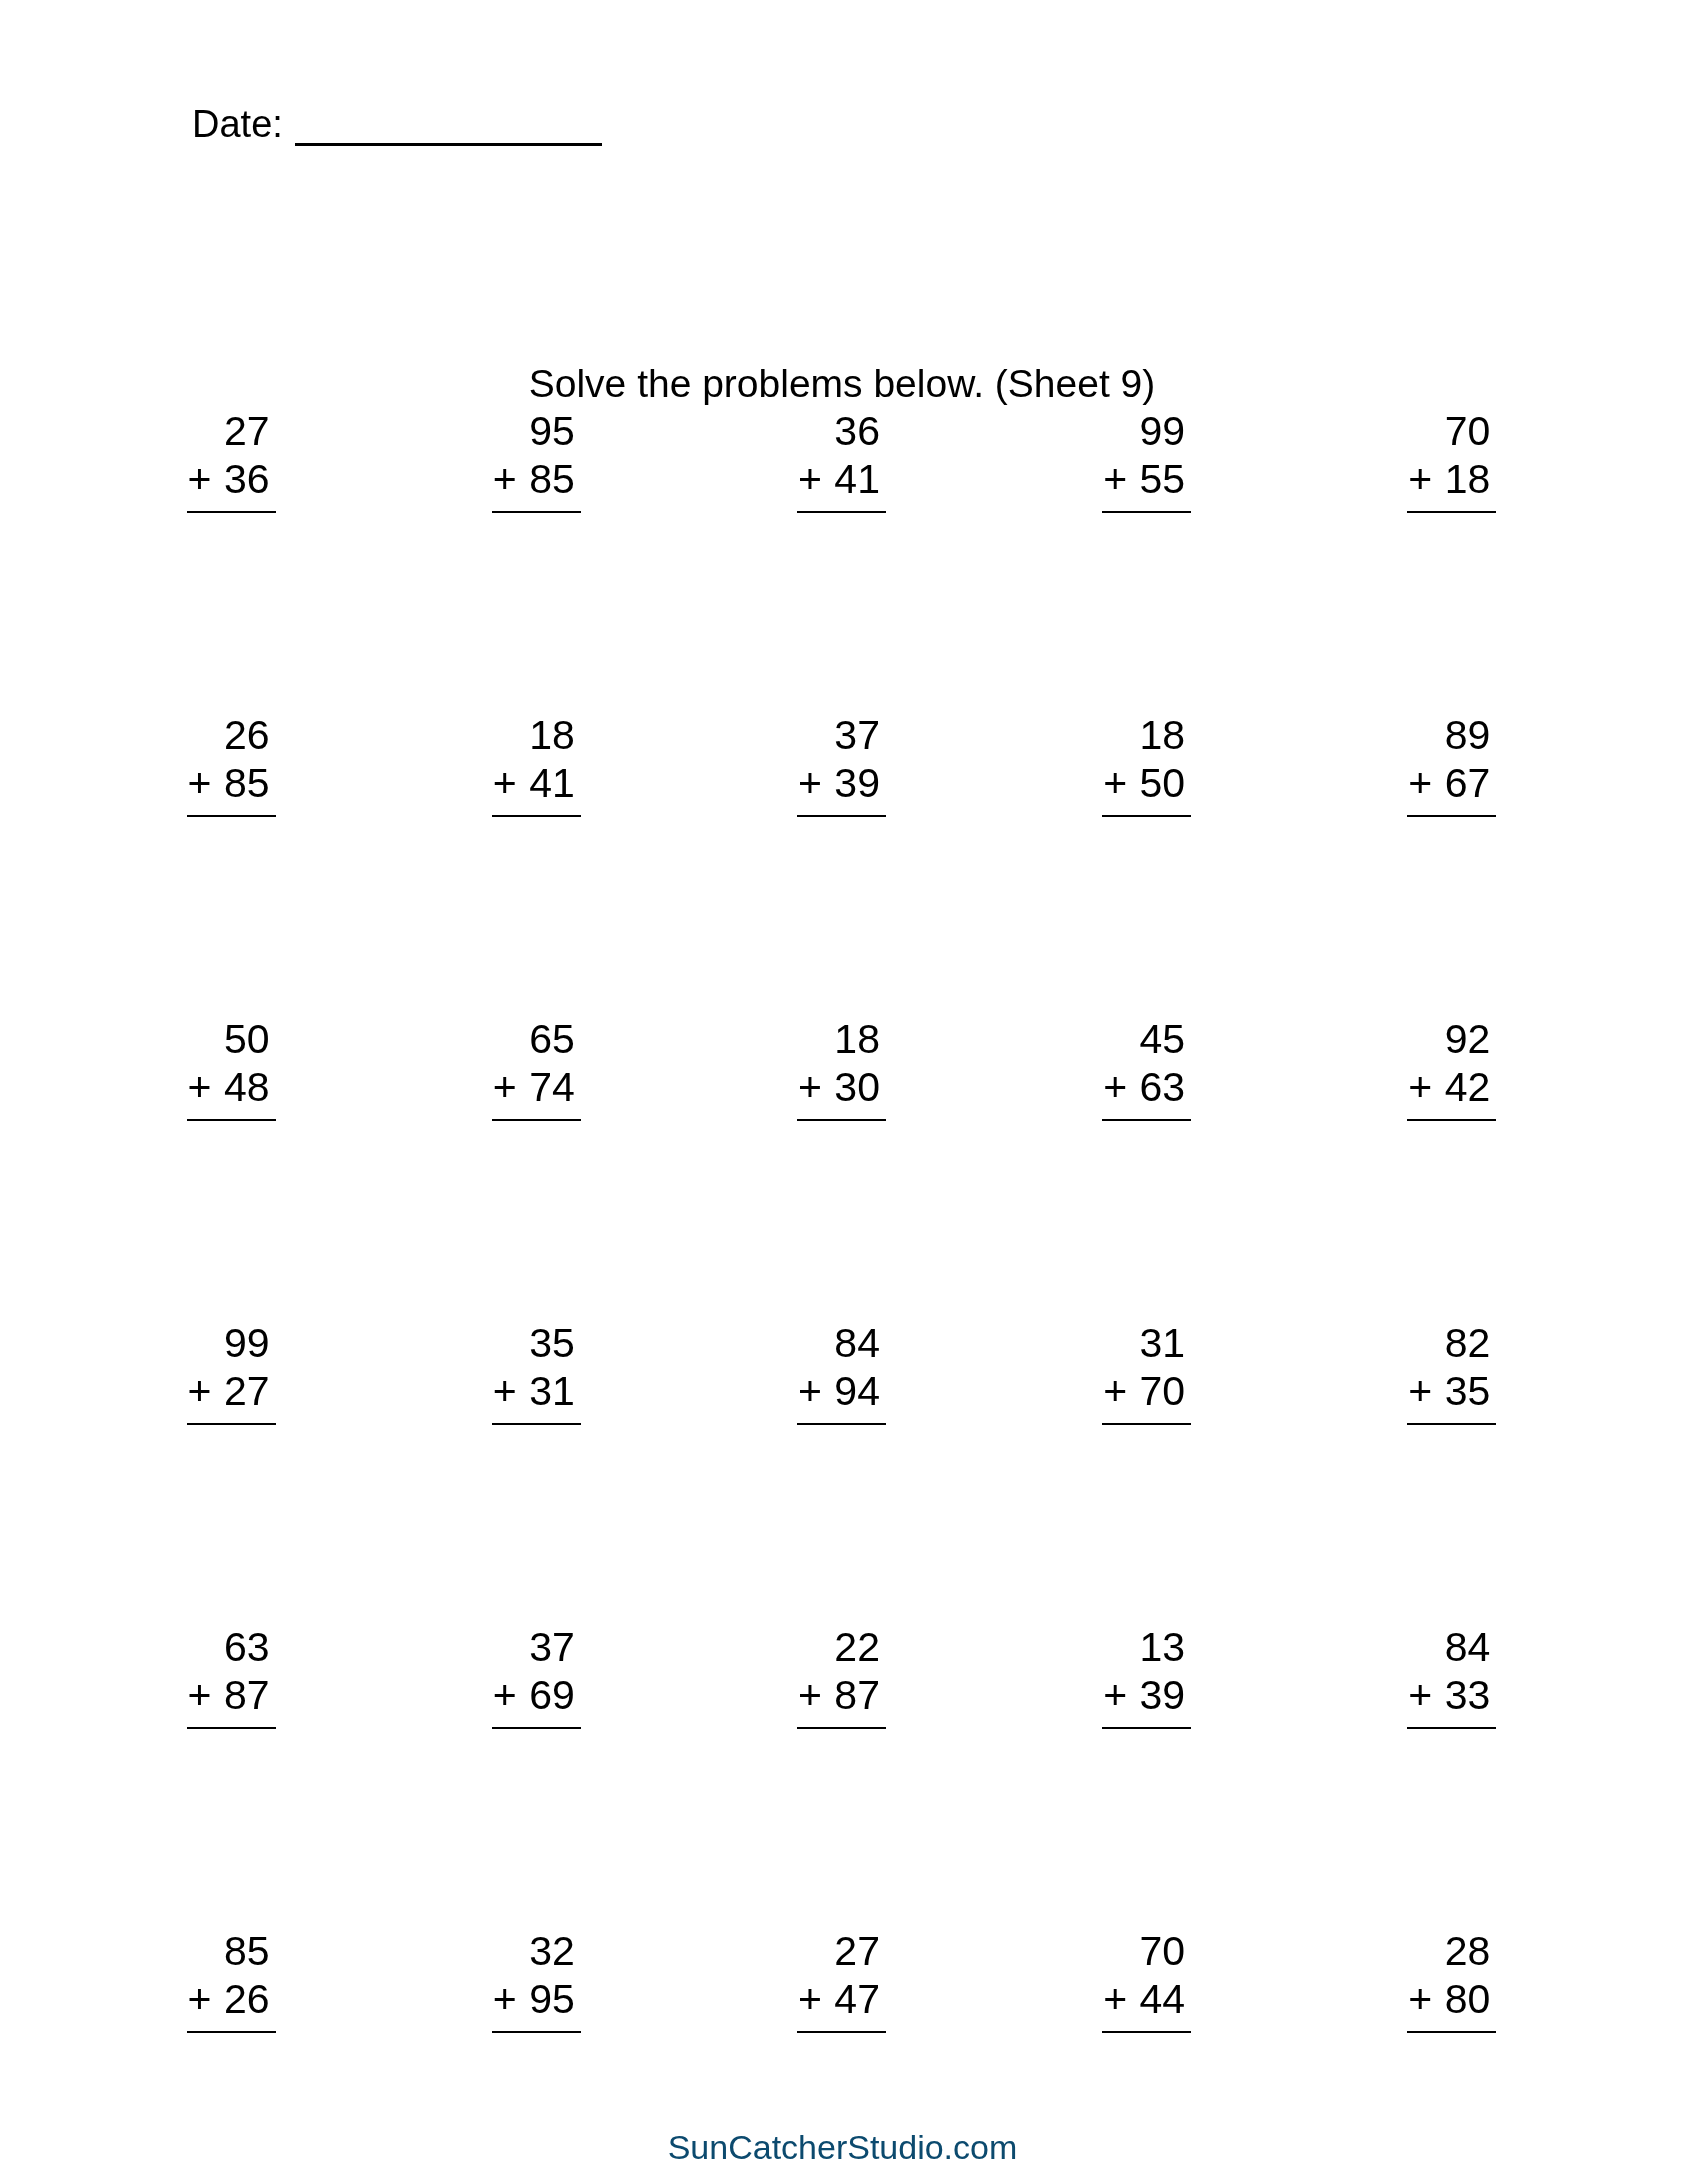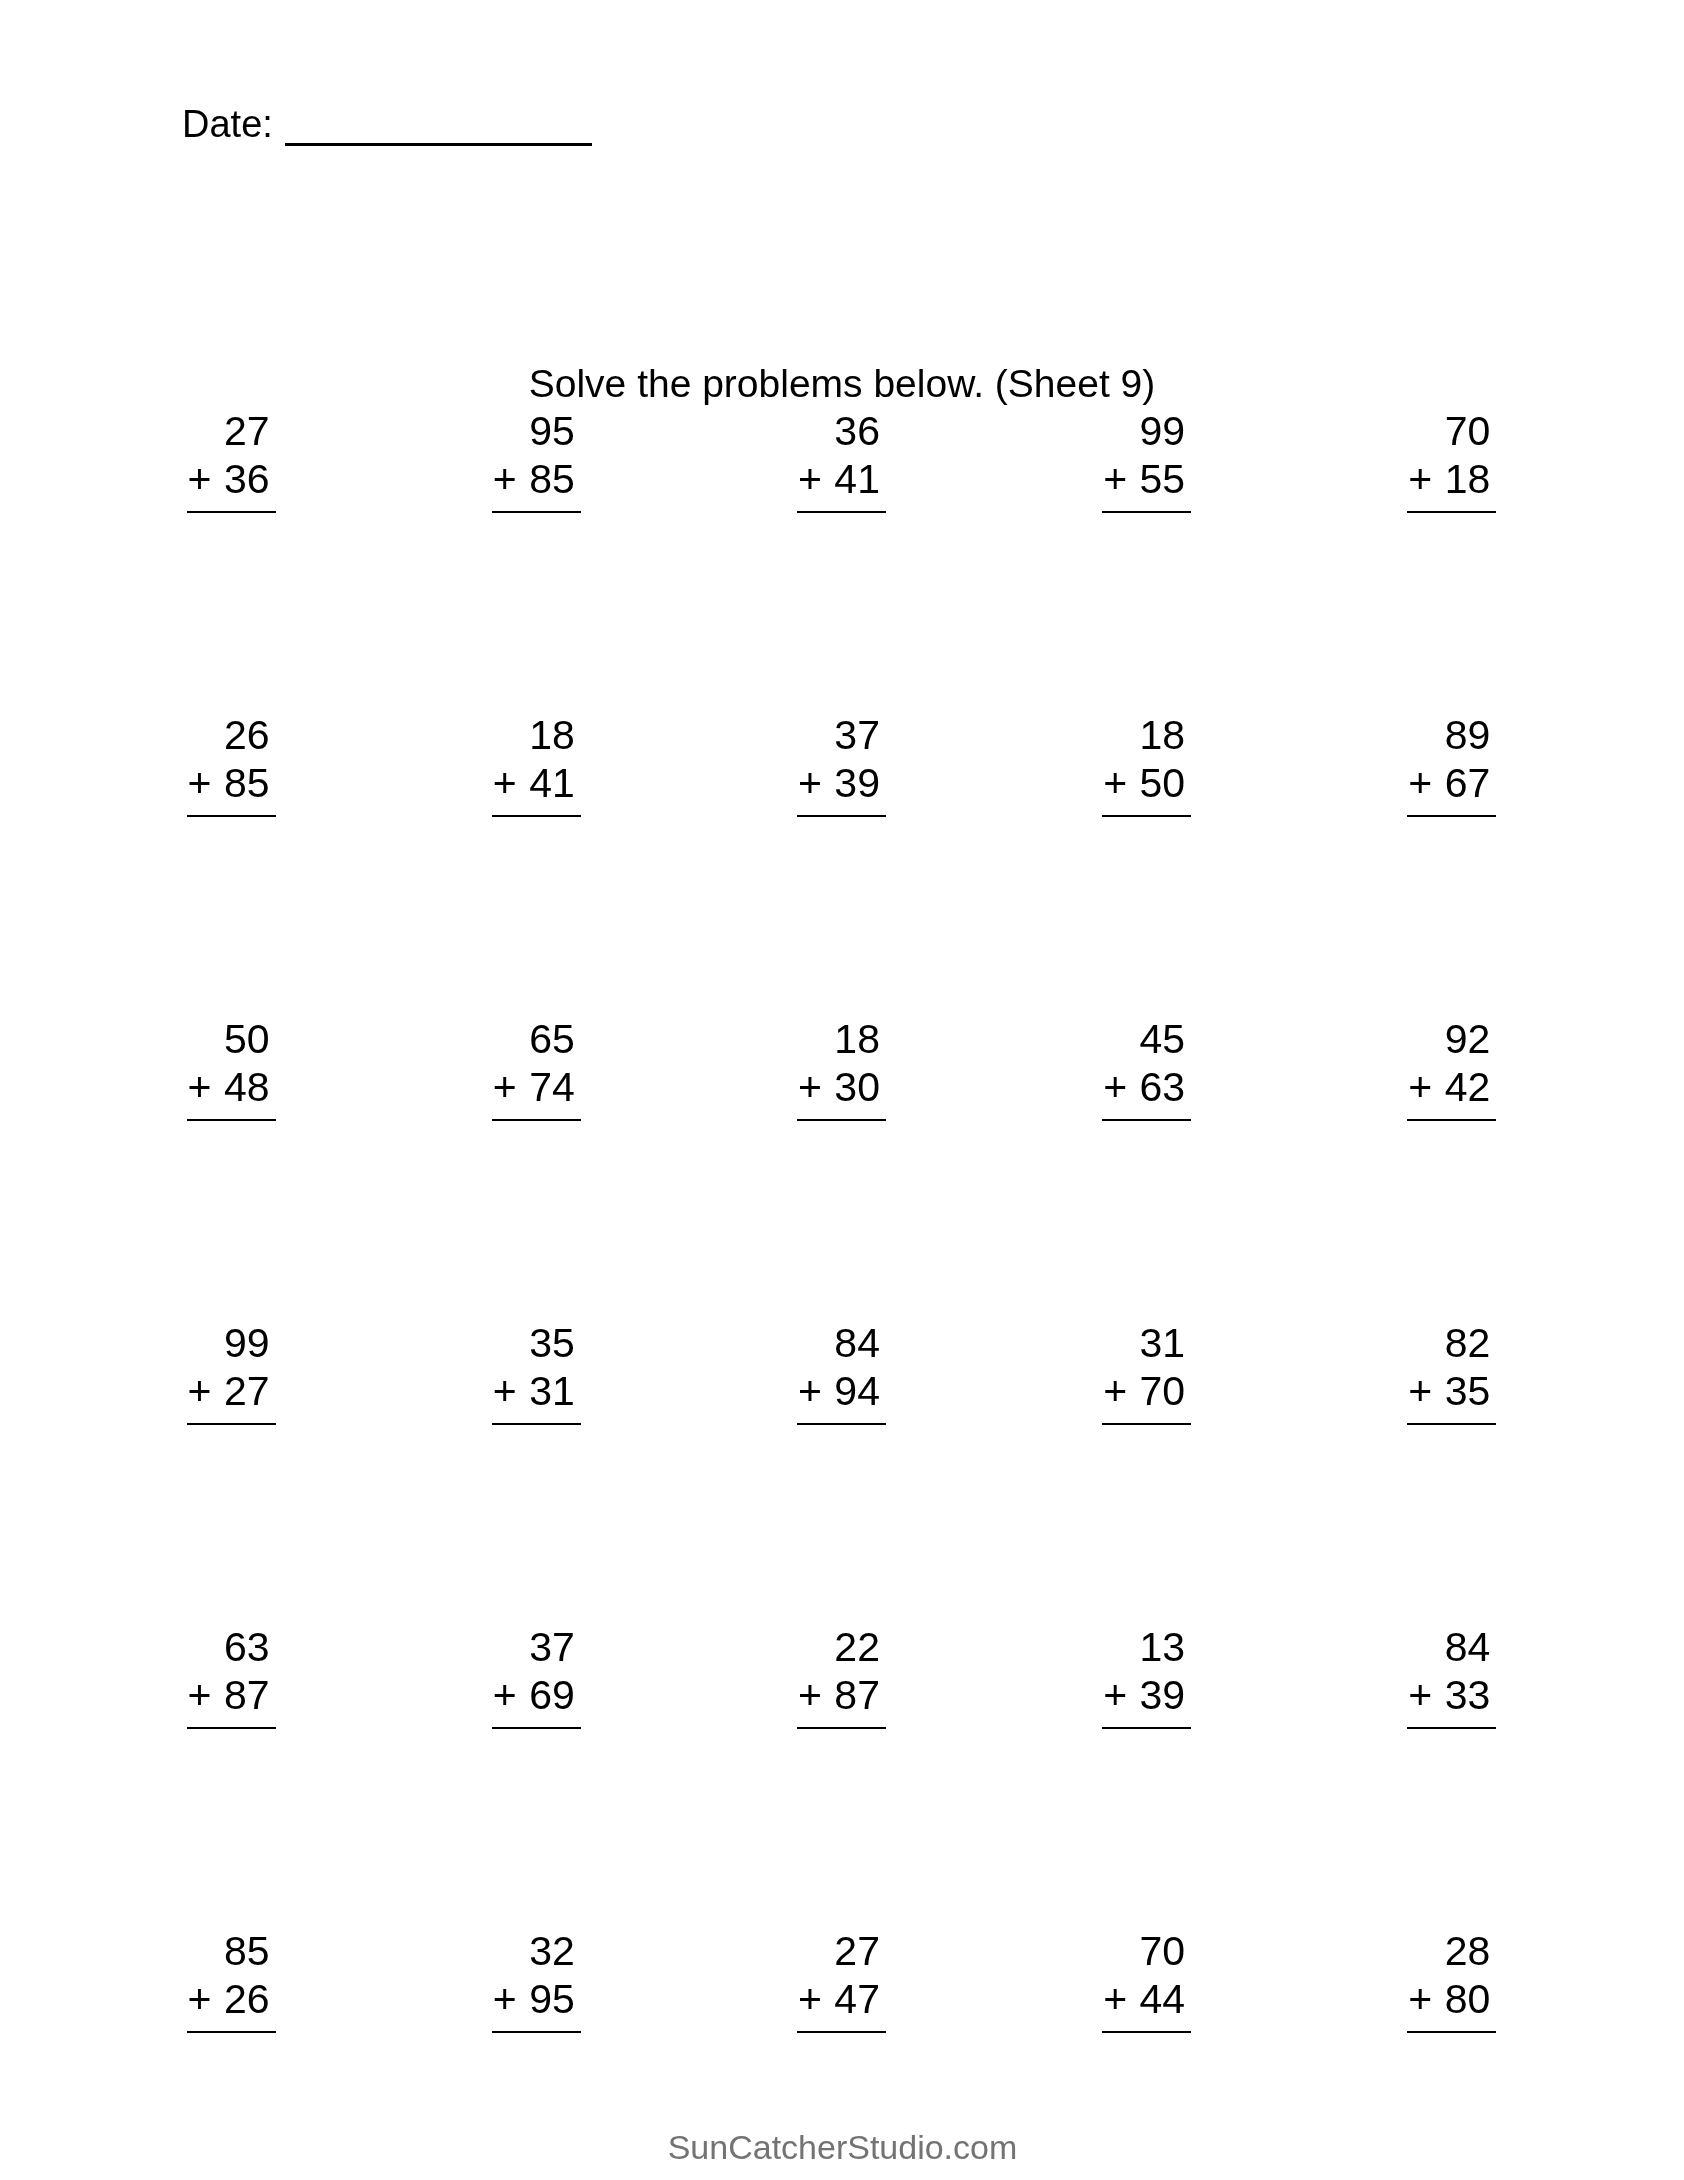--- a/index.html
+++ b/index.html
@@ -19,21 +19,21 @@
     display: flex;
     align-items: flex-end;
     gap: 12px;
   }
   .field-label { font-size: 38px; line-height: 44px; }
   .blank-line {
     display: inline-block;
     border-bottom: 3.4px solid #000;
     height: 39px;
   }
-  .date-group { left: 182px; top: 102px; }
+  .date-group { left: 192px; top: 102px; }
   .date-group .blank-line { width: 307px; }
   .name-group { left: 839px; top: 102px; }
   .name-group .blank-line { width: 524px; }
 
   
   .title {
     position: absolute;
     top: 256px; left: 0; right: 0;
     text-align: center;
     font-size: 85px;
@@ -76,21 +76,21 @@
     justify-content: space-between;
     align-items: baseline;
   }
 
   
   .footer {
     position: absolute;
     top: 2128px; left: 0; right: 0;
     text-align: center;
     font-size: 34px;
-    color: #737373;
+    color: #0c4a6e;
   }
 </style>
 </head>
 <body>
 
 <div class="page">
 
   <div class="field-group date-group">
     <span class="field-label">Date:</span>
     <span class="blank-line"></span>

